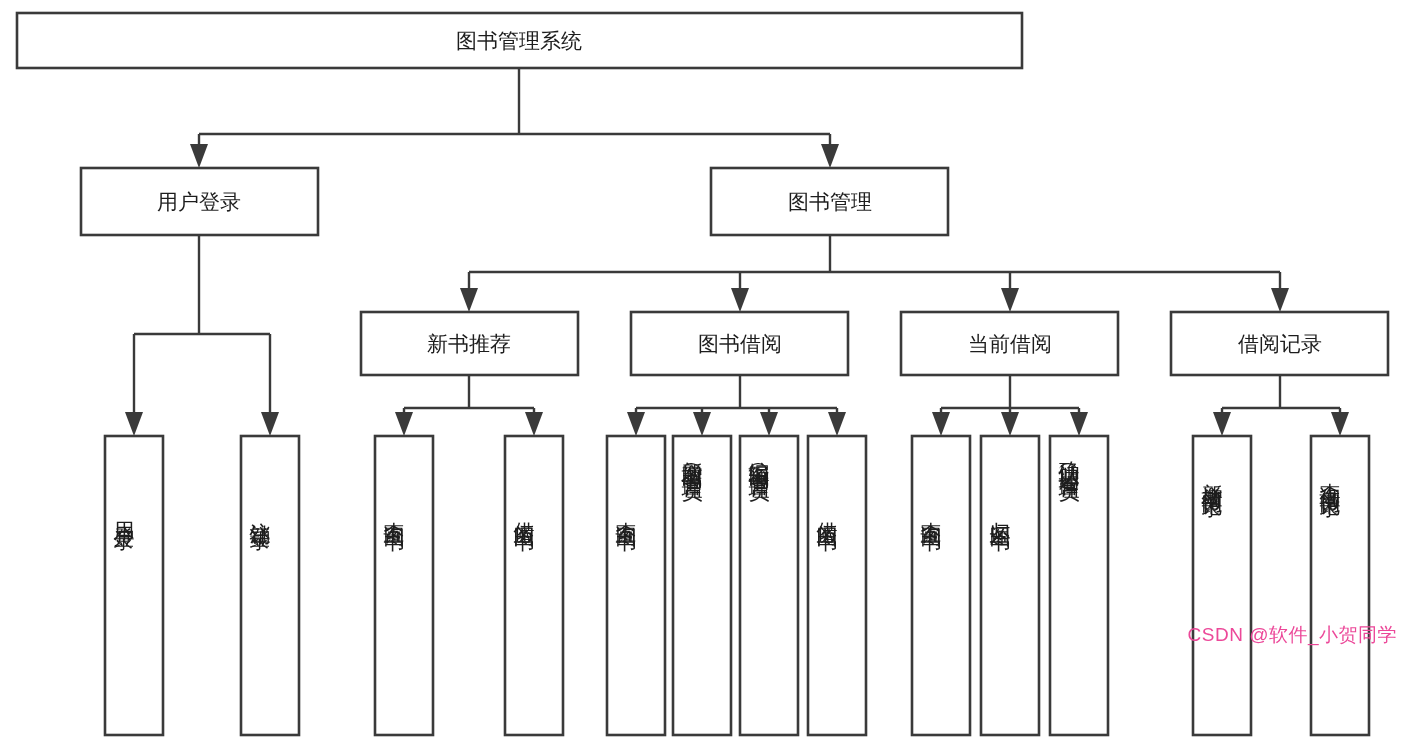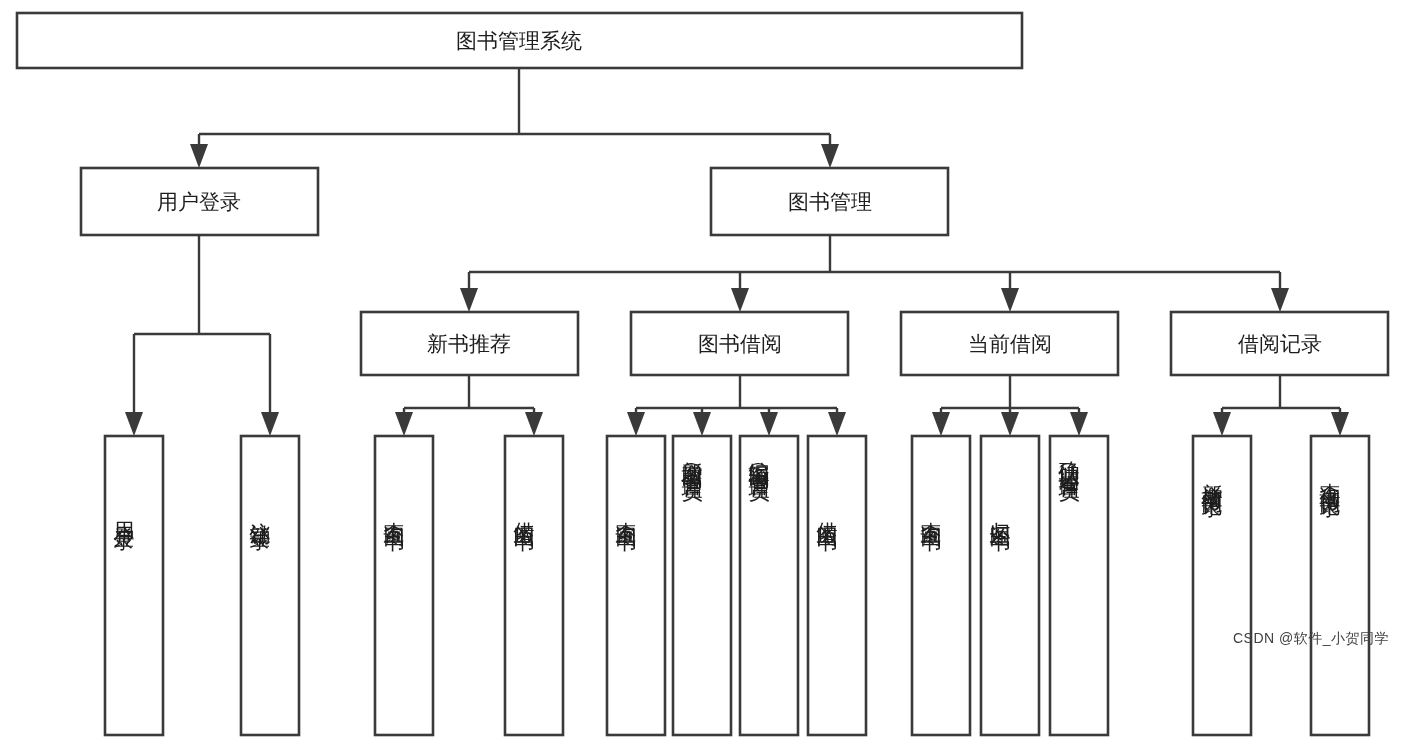--- a/index.html
+++ b/index.html
@@ -57,25 +57,25 @@
     writing-mode: vertical-rl;
     text-orientation: upright;
     letter-spacing: 3px;
     line-height: 1;
     white-space: nowrap;
     text-align: left;
     pointer-events: none;
   }
   .watermark {
     position: absolute;
-    right: 16px;
+    right: 8px;
     bottom: 4px;
     font-family: "Liberation Sans", "DejaVu Sans", sans-serif;
-    font-size: 14px;
-    color: #404040;
+    font-size: 19px;
+    color: #ec4899;
     white-space: nowrap;
     letter-spacing: 0.5px;
   }
 </style>
 </head>
 <body>
 
 <div id="diagram-root">
 
   <svg class="diagram-canvas" viewBox="0 0 1405 747">

